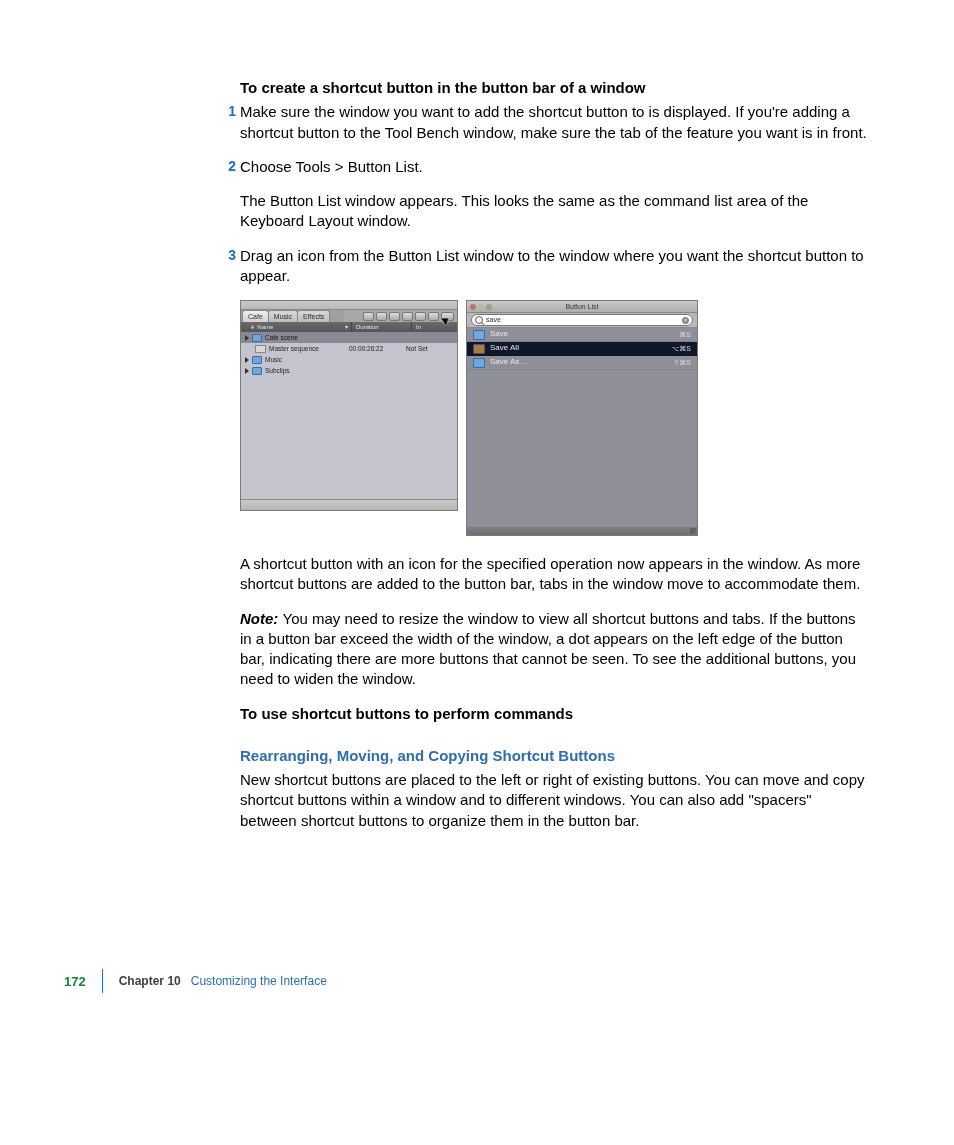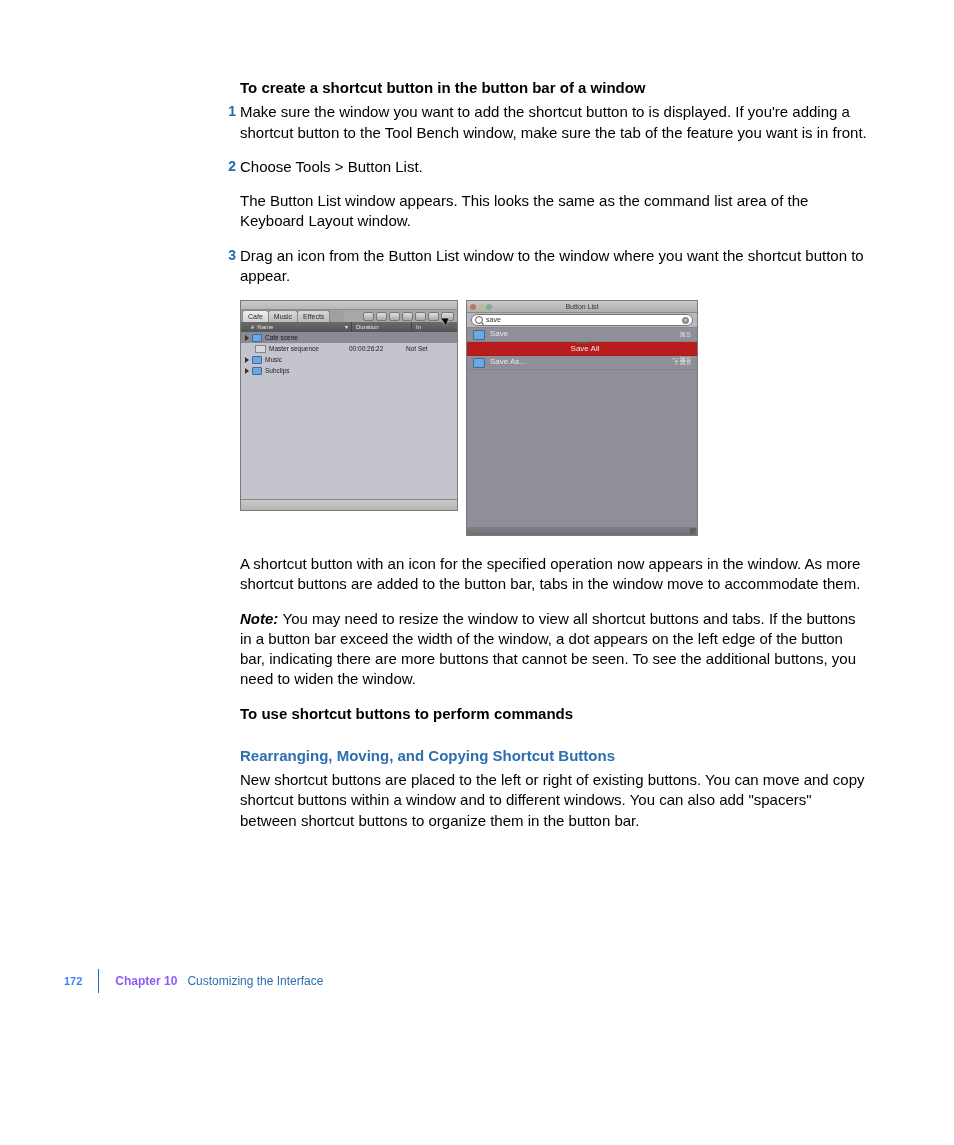--- a/index.html
+++ b/index.html
@@ -79,22 +79,22 @@
     align-items: center;
     font-size: 12px;
   }
   .footer .vbar {
     display: inline-block;
     width: 1px;
     height: 24px;
     background: #1f6db5;
     margin: 0 16px;
   }
-  .footer .pg { font-weight: 700; font-size: 11px; color: #3b82f6; }
-  .footer .chap { font-weight: 700; color: #8b5cf6; }
+  .footer .pg { font-weight: 700; font-size: 13px; color: #15803d; }
+  .footer .chap { font-weight: 700; color: #404040; }
   .footer .chap-title { color: #2e6eaf; margin-left: 10px; }
 
   
   .shot-wrap {
     display: flex;
     gap: 8px;
     margin: 8px 0 18px 0;
   }
 
   
@@ -243,21 +243,21 @@
   .wl-body { flex:1; background:#8f8f99; }
   .wl-row {
     height: 13px;
     display: flex;
     align-items: center;
     font-size: 8px;
     color: #e8e8e8;
     padding-left: 6px;
     border-bottom: 1px solid rgba(0,0,0,0.08);
   }
-  .wl-row.sel { background:#b91c1c;flex-direction:column; }
+  .wl-row.sel { background:#0f172a; }
   .wl-icon { width:10px;height:8px;background:#6fa7e0;border:1px solid #3b6ca0;border-radius:1px;margin-right:5px; }
   .wl-row.sel .wl-icon { background:#a67c52; border-color:#6b4e2f; }
   .wl-short { margin-left:auto; margin-right:6px; font-size:7px; color:#dcdcdc; }
   .wl-corner { height:8px; background:linear-gradient(#7e7e86,#6e6e74); position:relative; }
   .wl-corner::after { content:""; position:absolute; right:1px; bottom:1px; width:6px; height:6px;
     background: repeating-linear-gradient(135deg,#555 0 1px,transparent 1px 2px); }
 
   .cursor {
     position: absolute;
     width: 0; height: 0;

